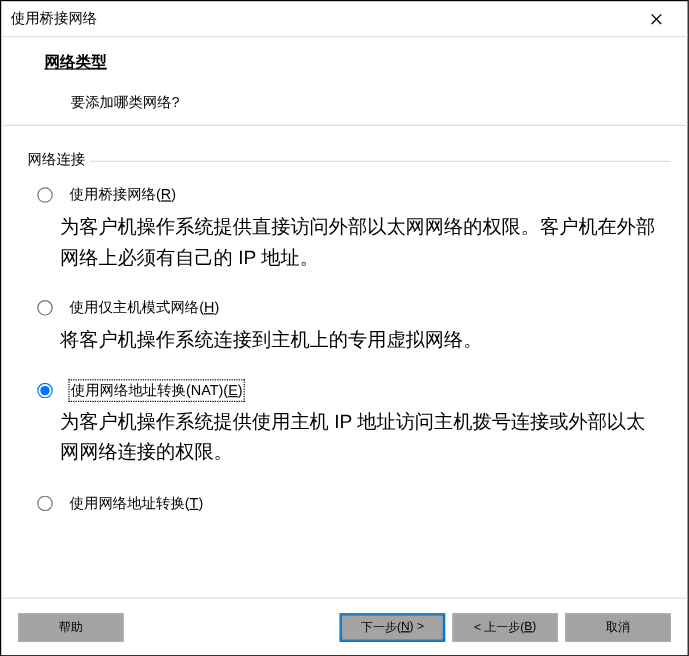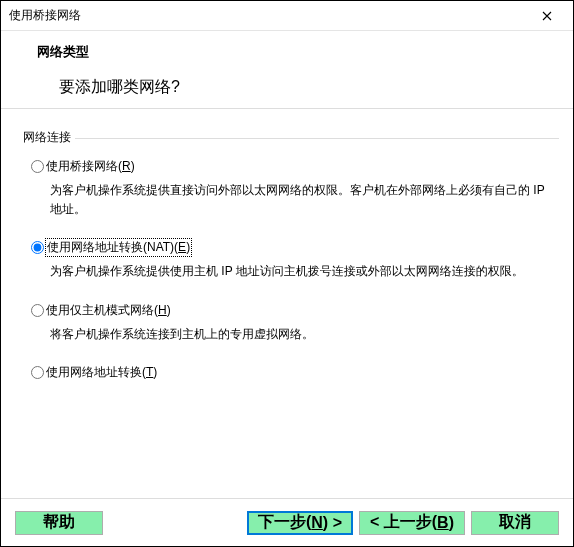--- a/index.html
+++ b/index.html
@@ -29,23 +29,24 @@
       cursor: pointer;
     }
     .close-btn svg { width: 10px; height: 10px; }
     .header {
       padding: 12px 0 10px 36px;
     }
     .header-title {
       font-weight: bold;
       font-size: 13px;
       margin-bottom: 16px;
+      text-decoration: underline;
     }
     .header-subtitle {
-      font-size: 16px;
+      font-size: 12px;
       padding-left: 22px;
       margin-top: 16px;
     }
     .divider {
       border: none;
       border-top: 1px solid #ddd;
       margin: 0;
     }
     .content {
       padding: 20px 14px 0 22px;
@@ -67,35 +68,35 @@
     }
     .options {
       padding: 12px 8px 0 8px;
     }
     .option {
       margin-bottom: 20px;
     }
     .option-row {
       display: flex;
       align-items: center;
-      gap: 2px;
+      gap: 14px;
     }
     .option-row input[type="radio"] {
       width: 13px;
       height: 13px;
       margin: 0;
     }
     .option-label {
       font-size: 12px;
     }
     .option-label .mnemonic {
       text-decoration: underline;
     }
     .option-desc {
-      font-size: 12px;
+      font-size: 16px;
       margin-top: 6px;
       padding-left: 19px;
       line-height: 1.6;
       color: #000;
     }
     .selected .option-label {
       outline: 1px dotted #000;
       outline-offset: 0;
       padding: 0 1px;
     }
@@ -108,30 +109,29 @@
       border-top: 1px solid #ddd;
       display: flex;
       align-items: center;
       padding: 0 14px;
       gap: 6px;
     }
     .footer-spacer { flex: 1; }
     .btn {
       min-width: 88px;
       height: 24px;
-      background: #86efac;
+      background: #a3a3a3;
       border: 1px solid #adadad;
-      font-size: 16px;
+      font-size: 10px;
       font-family: inherit;
       cursor: pointer;
       padding: 0 10px;
       display: inline-flex;
       align-items: center;
       justify-content: center;
-      font-weight: bold;
     }
     .btn.default {
       border: 1px solid #0078d7;
       outline: 1px solid #0078d7;
       outline-offset: -2px;
     }
     .btn .mnemonic { text-decoration: underline; }
   </style>
 </head>
 <body>
@@ -161,34 +161,34 @@
     <div class="options">
 
       <div class="option">
         <label class="option-row">
           <input type="radio" name="net" style="">
           <span class="option-label"><span>使用桥接网络(</span><span class="mnemonic">R</span><span>)</span></span>
         </label>
         <div class="option-desc">为客户机操作系统提供直接访问外部以太网网络的权限。客户机在外部网络上必须有自己的 IP 地址。</div>
       </div>
 
+      <div class="option">
+        <label class="option-row">
+          <input type="radio" name="net" style="">
+          <span class="option-label"><span>使用仅主机模式网络(</span><span class="mnemonic">H</span><span>)</span></span>
+        </label>
+        <div class="option-desc">将客户机操作系统连接到主机上的专用虚拟网络。</div>
+      </div>
+
       <div class="option selected">
         <label class="option-row">
           <input type="radio" name="net" checked="" style="">
           <span class="option-label"><span>使用网络地址转换(NAT)(</span><span class="mnemonic">E</span><span>)</span></span>
         </label>
         <div class="option-desc">为客户机操作系统提供使用主机 IP 地址访问主机拨号连接或外部以太网网络连接的权限。</div>
-      </div>
-
-      <div class="option">
-        <label class="option-row">
-          <input type="radio" name="net" style="">
-          <span class="option-label"><span>使用仅主机模式网络(</span><span class="mnemonic">H</span><span>)</span></span>
-        </label>
-        <div class="option-desc">将客户机操作系统连接到主机上的专用虚拟网络。</div>
       </div>
 
       <div class="option">
         <label class="option-row">
           <input type="radio" name="net" style="">
           <span class="option-label"><span>使用网络地址转换(</span><span class="mnemonic">T</span><span>)</span></span>
         </label>
       </div>
 
     </div>

